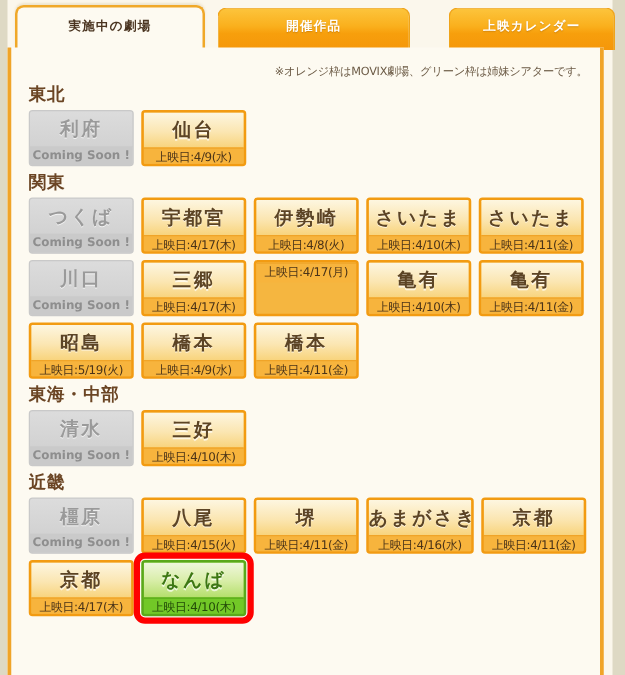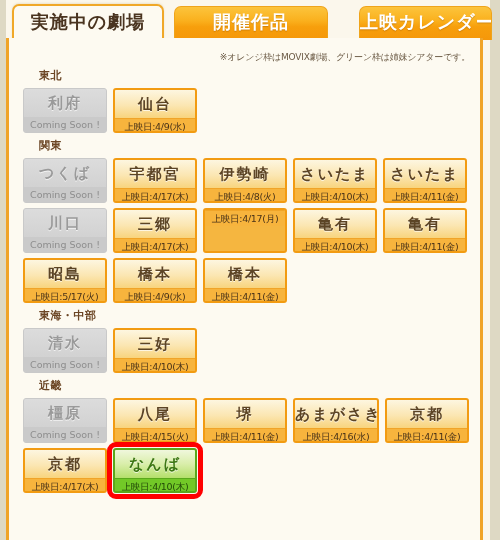--- a/index.html
+++ b/index.html
@@ -45,21 +45,21 @@
     height: 40px;
   }
   .tab {
     position: absolute;
     top: 6px;
     height: 34px;
     box-sizing: border-box;
     border-radius: 7px 7px 0 0;
     text-align: center;
     font-weight: bold;
-    font-size: 18px;
+    font-size: 10px;
     letter-spacing: 1px;
     line-height: 30px;
     cursor: pointer;
     overflow: hidden;
     white-space: nowrap;
   }
   .tab.active {
     left: 6px;
     width: 152px;
     background: #fdfaf1;
@@ -107,24 +107,24 @@
   .regions {
     position: absolute;
     left: 0; top: 30px;
     width: 100%;
   }
 
   .region {
     padding: 0 0 0 14px;
   }
   .region-title {
-    font-size: 11px;
+    font-size: 14px;
     font-weight: bold;
     color: #6b4524;
-    margin: 0 0 4px 16px;
+    margin: 0 0 4px 0;
     letter-spacing: 0.5px;
     line-height: 16px;
   }
 
   .row {
     display: flex;
     gap: 6px;
     margin-bottom: 5px;
   }
 
@@ -200,21 +200,21 @@
   }
   .th.soon .name {
     background: linear-gradient(to bottom, #dcdcdc 0%, #d2d2d2 100%);
     color: #9a9a9a;
     text-shadow: 0 1px 0 rgba(255,255,255,.7);
     text-align: center;
   }
   .th.soon .date {
     background: #cacaca;
     color: #8e8e8e;
-    font-weight: normal;
+    font-weight: bold;
     font-size: 9.5px;
     letter-spacing: 0;
   }
 
   
   .th.w-wide { width: 86px; }
 
   
   .th.highlight {
     outline: 5px solid #ff0000;
@@ -292,21 +292,21 @@
               <span class="date">上映日:4/10(木)</span>
             </div>
             <div class="th orange">
               <span class="name">亀有</span>
               <span class="date">上映日:4/11(金)</span>
             </div>
           </div>
           <div class="row">
             <div class="th orange">
               <span class="name">昭島</span>
-              <span class="date">上映日:5/17(火)</span>
+              <span class="date">上映日:5/19(火)</span>
             </div>
             <div class="th orange">
               <span class="name">橋本</span>
               <span class="date">上映日:4/9(水)</span>
             </div>
             <div class="th orange">
               <span class="name">橋本</span>
               <span class="date">上映日:4/11(金)</span>
             </div>
           </div>

